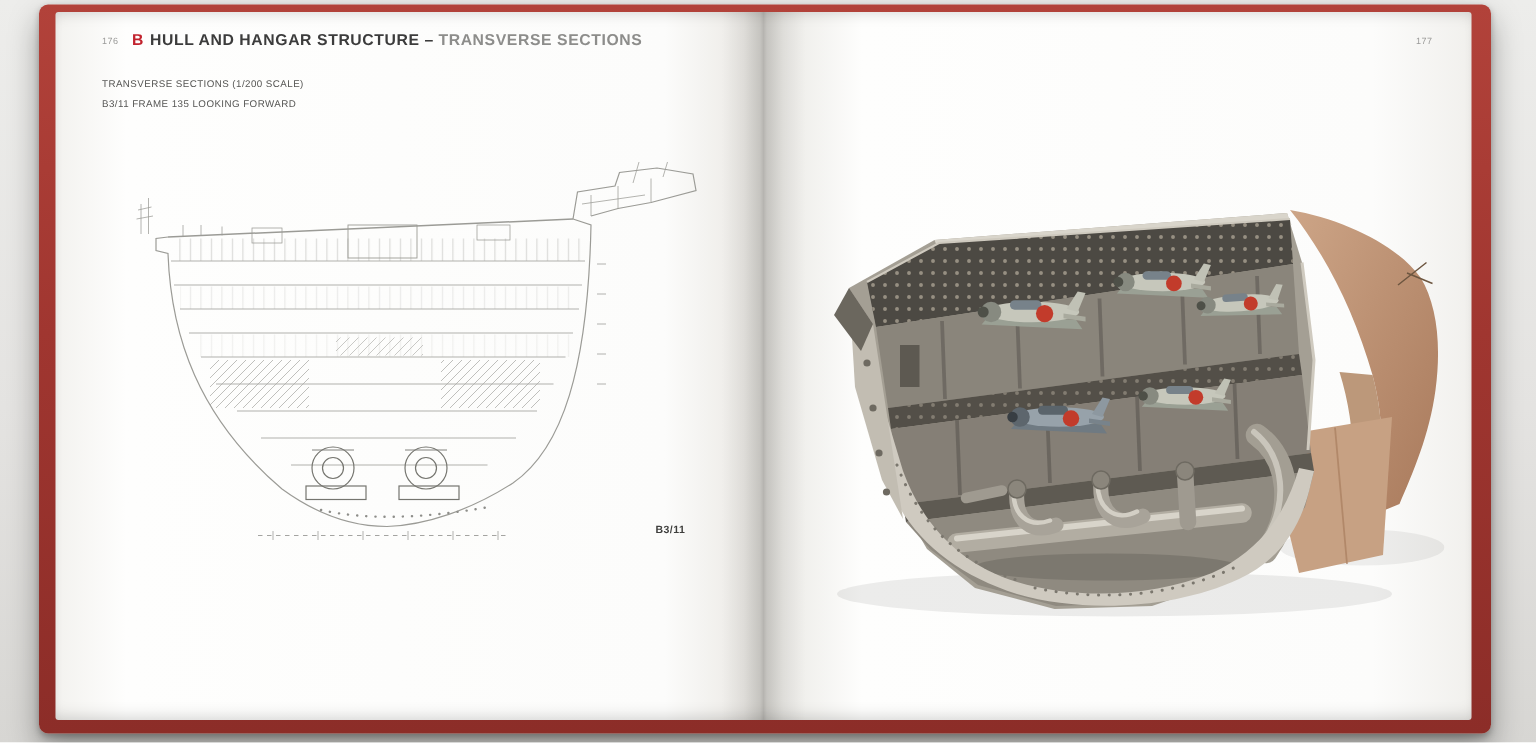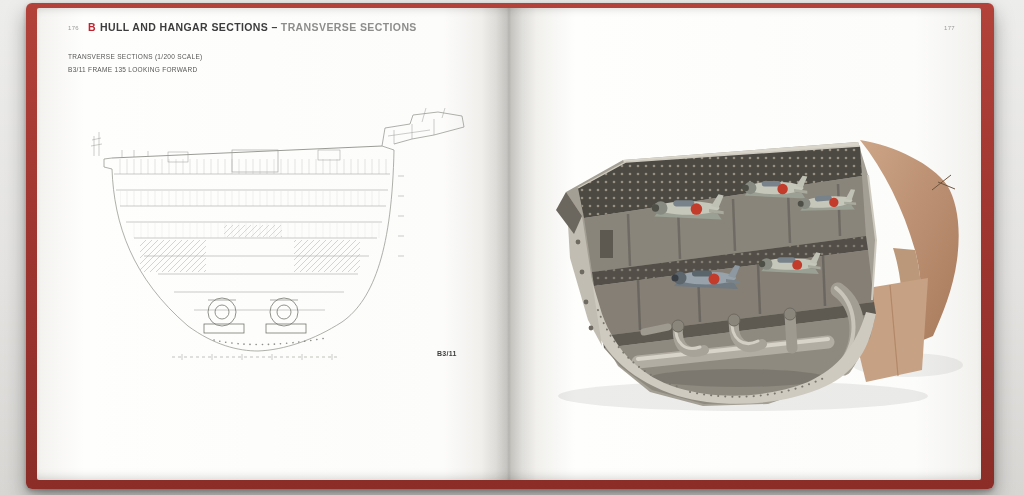--- a/index.html
+++ b/index.html
@@ -41,21 +41,21 @@
 <body>
 
 <div class="scene">
   <div class="book">
     <div class="pages">
 
       <div class="page left">
         <span class="pagenum pn-left">176</span>
 
         <div class="header">
-          <span class="sec">B</span><span class="t1">HULL AND HANGAR SECTIONS –</span><span class="t2">TRANSVERSE SECTIONS</span>
+          <span class="sec">B</span><span class="t1">HULL AND HANGAR STRUCTURE –</span><span class="t2">TRANSVERSE SECTIONS</span>
         </div>
 
         <div class="caps">
           <div>TRANSVERSE SECTIONS (1/200 SCALE)</div>
           <div>B3/11 FRAME 135 LOOKING FORWARD</div>
         </div>
 
         <svg class="linedrawing" width="390" height="255" viewBox="0 0 390 255">
           <defs>
             <pattern id="pv" width="7" height="16" patternUnits="userSpaceOnUse">

